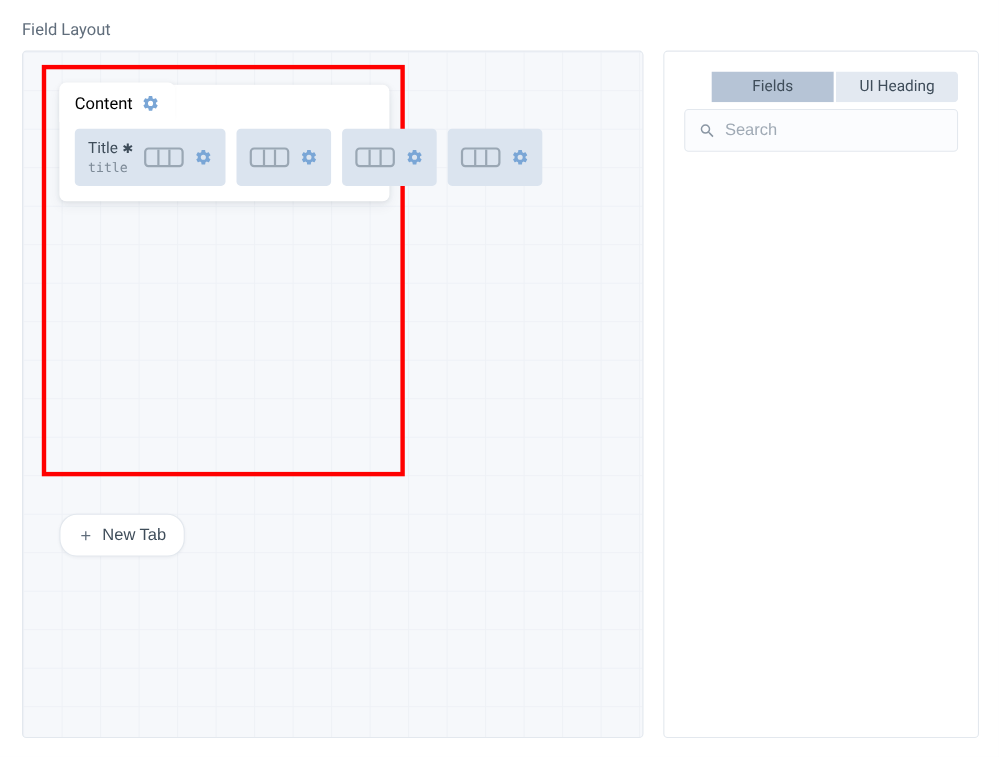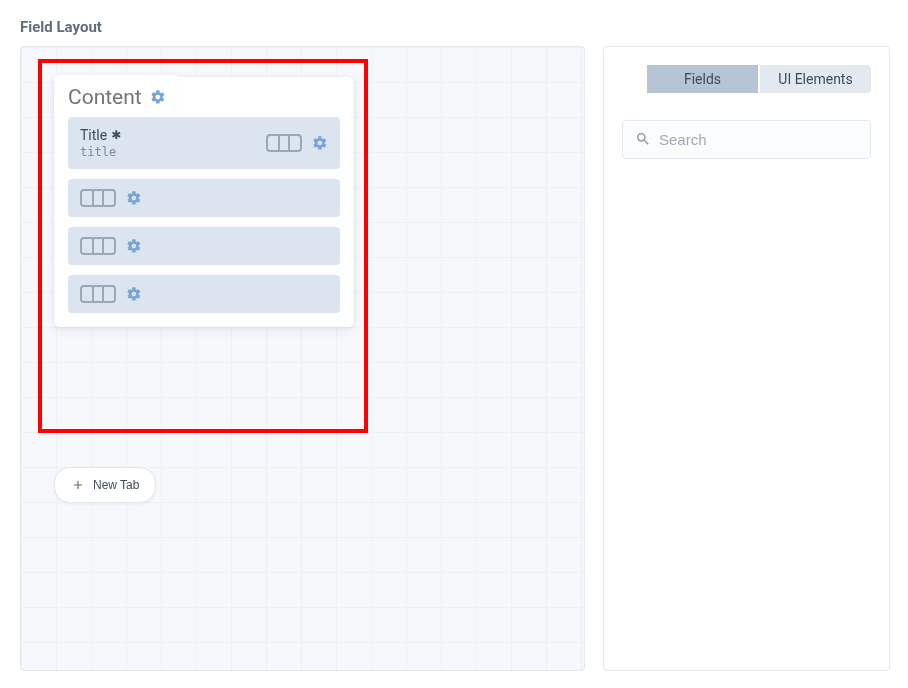--- a/index.html
+++ b/index.html
@@ -8,21 +8,21 @@
     background: #fff;
     color: #3f4d5a;
     width: 908px;
     height: 688px;
     padding: 18px 20px;
     overflow: hidden;
   }
 
   .section-title {
     font-size: 15px;
-    font-weight: 700;
+    font-weight: 400;
     color: #606d7b;
     margin-bottom: 10px;
   }
 
   .layout {
     display: flex;
     gap: 0;
   }
 
   .canvas {
@@ -67,35 +67,35 @@
     top: -2px;
     left: 0;
     display: inline-flex;
     align-items: center;
     gap: 8px;
     background: #fff;
     padding: 10px 14px 8px 14px;
     border-top-left-radius: 6px;
     border-top-right-radius: 6px;
     box-shadow: 0 -2px 4px rgba(40,50,60,0.02);
-    font-size: 21px;
-    color: #737373;
+    font-size: 15px;
+    color: #000000;
   }
 
   .gear-icon {
     width: 16px;
     height: 16px;
     color: #7aa6d6;
     flex-shrink: 0;
   }
 
   .field-list {
     padding: 0 14px 14px 14px;
     display: flex;
-    flex-direction: column;
+    flex-direction: row;
     gap: 10px;
   }
 
   .field-item {
     background: #dbe4ef;
     border-radius: 4px;
     padding: 10px 12px;
     display: flex;
     align-items: center;
     gap: 10px;
@@ -140,21 +140,21 @@
     top: 420px;
     left: 33px;
     background: #fff;
     border: 1px solid #e3e8ee;
     border-radius: 16px;
     box-shadow: 0 1px 3px rgba(40,50,60,0.06);
     padding: 10px 16px;
     display: inline-flex;
     align-items: center;
     gap: 8px;
-    font-size: 12px;
+    font-size: 15px;
     color: #3f4d5a;
     cursor: pointer;
   }
   .plus-icon {
     width: 14px; height: 14px;
     color: #606d7b;
   }
 
   .sidebar {
     margin-left: 18px;
@@ -164,38 +164,38 @@
     border-radius: 4px;
     padding: 18px;
     background: #fff;
   }
 
   .toggle {
     display: flex;
     width: 100%;
     border-radius: 4px;
     overflow: hidden;
-    margin-bottom: 27px;
+    margin-bottom: 6px;
     padding-left: 25px;
   }
   .toggle-btn {
     flex: 1;
     text-align: center;
     padding: 6px 0;
     font-size: 14px;
     color: #3f4d5a;
     cursor: pointer;
   }
   .toggle-btn.active { background: #b6c4d6; }
   .toggle-btn.inactive { background: #e3e9f1; }
   .toggle-sep { width: 2px; background: #fff; }
 
   .search-wrap {
     display: flex;
-    align-items: flex-start;
+    align-items: flex-end;
     gap: 8px;
     border: 1px solid #e3e8ee;
     background: #fbfcfe;
     border-radius: 4px;
     padding: 10px 12px;
   }
   .search-icon { width: 16px; height: 16px; color: #8a96a3; flex-shrink:0; }
   .search-input {
     border: none;
     outline: none;
@@ -273,21 +273,21 @@
         </svg>
       <span>New Tab</span>
     </button>
 
   </div>
 
   <div class="sidebar">
     <div class="toggle">
       <div class="toggle-btn active">Fields</div>
       <div class="toggle-sep"></div>
-      <div class="toggle-btn inactive">UI Elements</div>
+      <div class="toggle-btn inactive">UI Heading</div>
     </div>
 
     <div class="search-wrap">
       <svg class="search-icon" viewBox="0 0 24 24" fill="currentColor">
           <path d="M15.5 14h-.79l-.28-.27A6.471 6.471 0 0 0 16 9.5 6.5 6.5 0 1 0 9.5 16a6.471 6.471 0 0 0 4.23-1.57l.27.28v.79l5 4.99L20.49 19l-4.99-5zm-6 0C7.01 14 5 11.99 5 9.5S7.01 5 9.5 5 14 7.01 14 9.5 11.99 14 9.5 14z"></path>
         </svg>
       <input class="search-input" type="text" placeholder="Search" style="">
     </div>
   </div>
 

